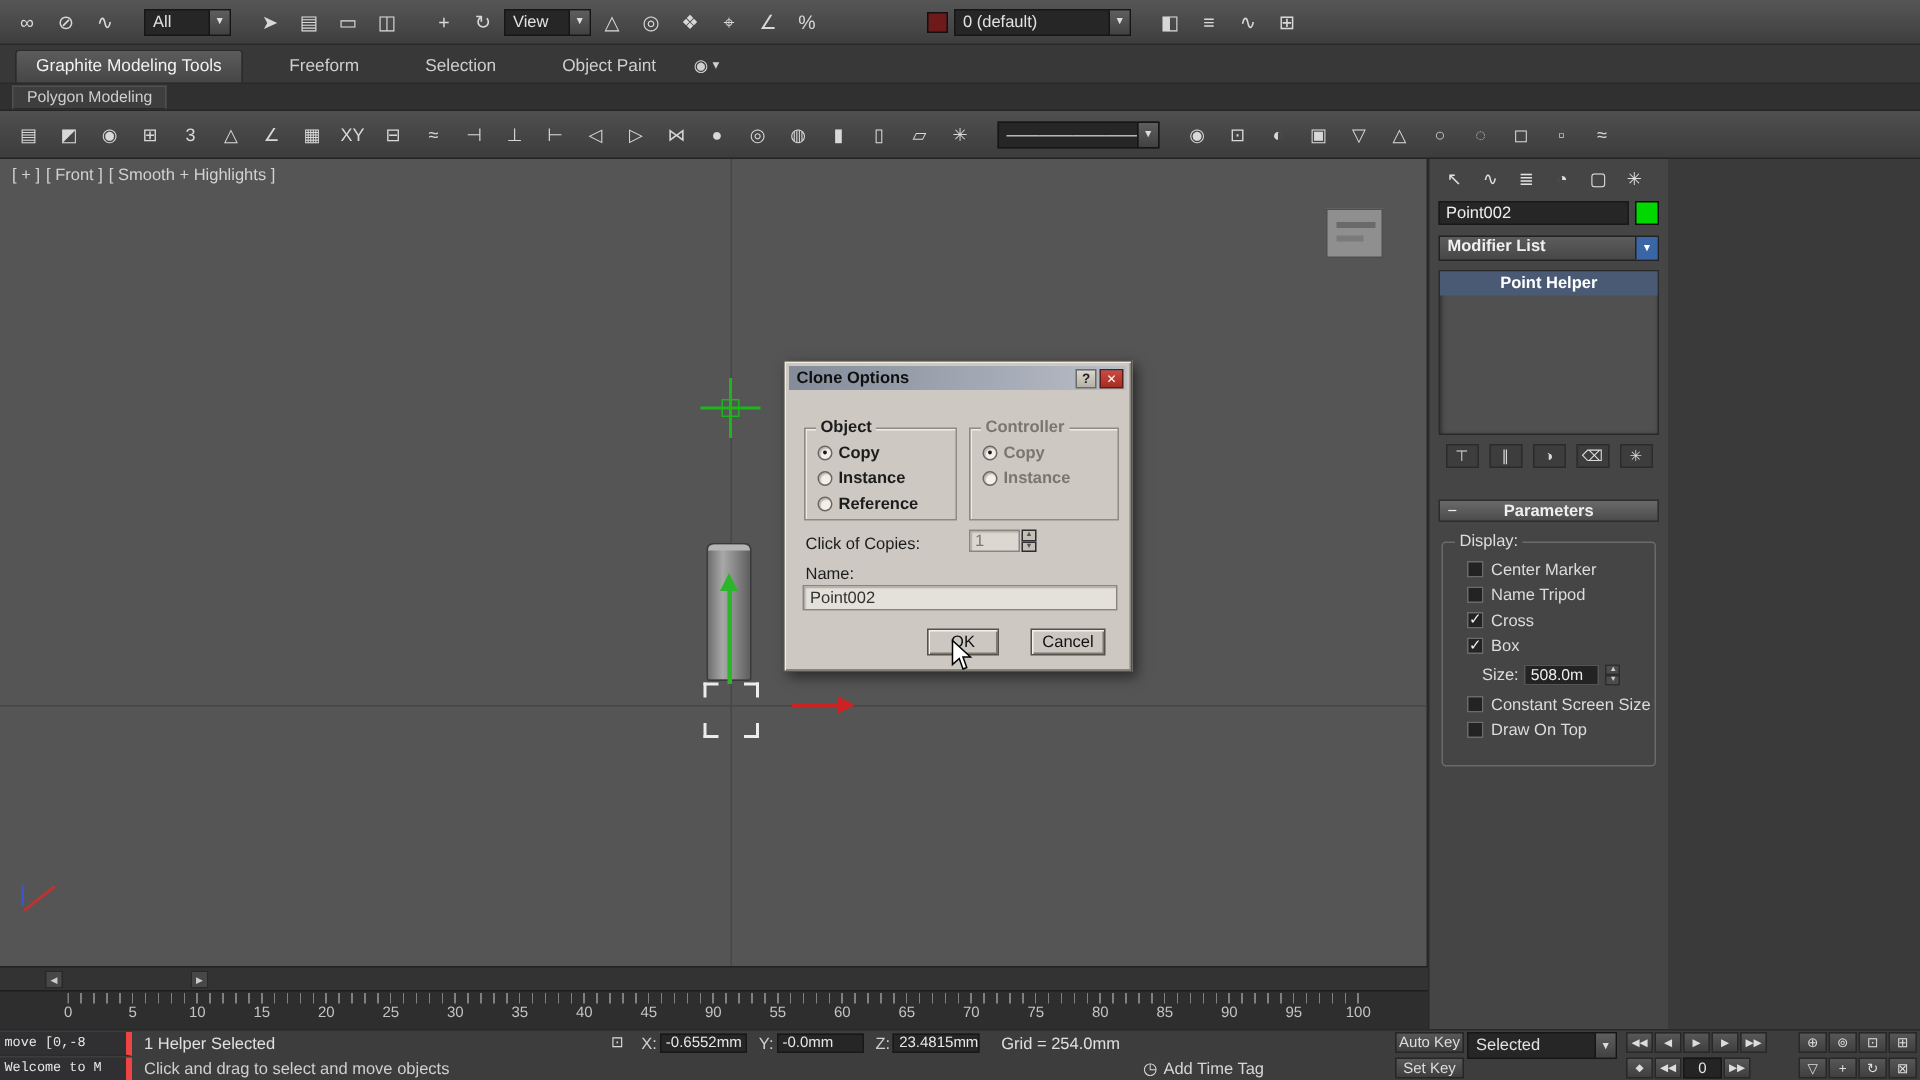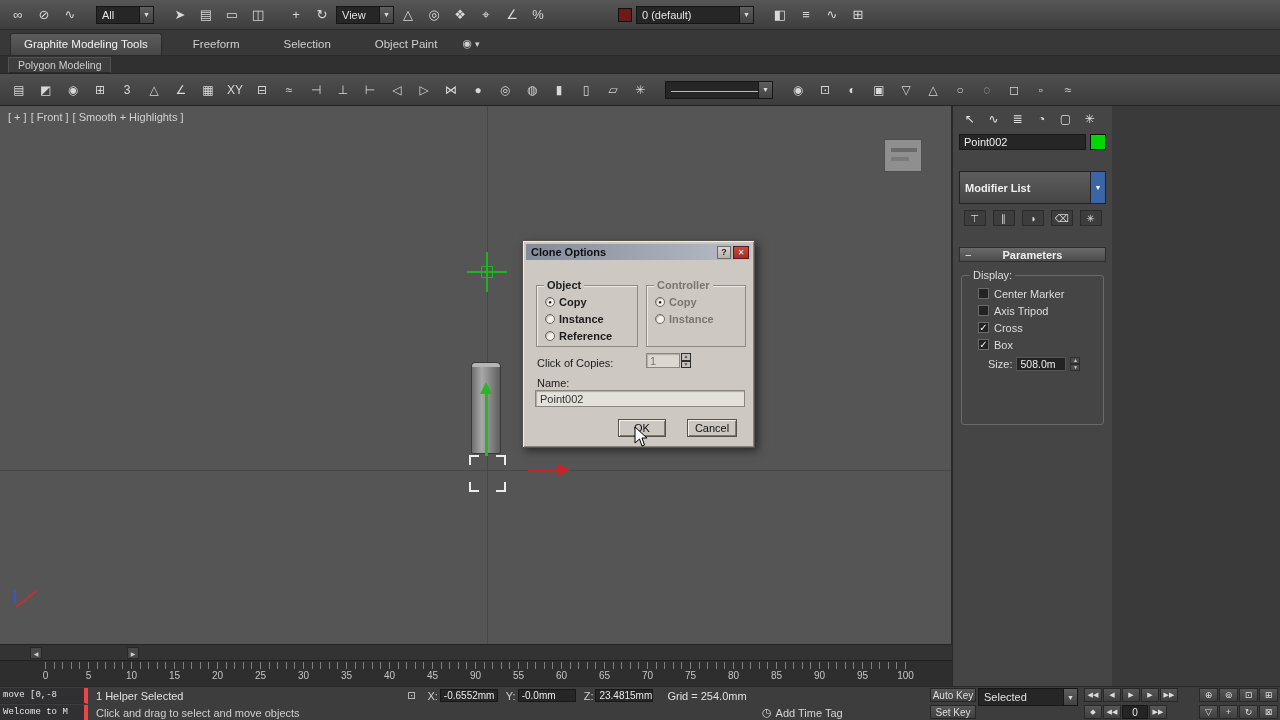--- a/index.html
+++ b/index.html
@@ -55,21 +55,21 @@
   #worldaxis .wx{position:absolute;left:6px;top:22px;width:26px;height:2px;background:#bb3333;transform:rotate(-38deg);transform-origin:left center;}
   #worldaxis .wy{position:absolute;left:4px;top:6px;width:2px;height:14px;background:#3a55cc;}
 
   
   #cmd{position:absolute;left:952px;top:106px;width:160px;height:580px;background:#454545;border-left:1px solid #2a2a2a;}
   #cmdtabs{display:flex;height:26px;align-items:center;padding:0 6px;gap:3px;}
   .cmdtab{width:21px;height:20px;display:flex;align-items:center;justify-content:center;color:#e0e0e0;font-size:12px;}
   #namerow{display:flex;align-items:center;gap:4px;padding:2px 6px 0;}
   #objname{flex:1;height:16px;background:#262626;border:1px solid #191919;color:#eee;padding:0 4px;display:flex;align-items:center;}
   #colorswatch{width:16px;height:16px;background:#00d800;border:1px solid #111;}
-  #modlist{margin:21px 6px 0;height:33px;background:linear-gradient(#5c5c5c,#474747);border:1px solid #222;display:flex;align-items:center;}
+  #modlist{margin:7px 6px 0;height:17px;background:linear-gradient(#5c5c5c,#474747);border:1px solid #222;display:flex;}
   #modlist .cval{flex:1;padding:0 5px;font-weight:bold;color:#f0f0f0;}
   #modlist .carr{width:15px;height:100%;background:#3b66a5;border-left:1px solid #222;display:flex;align-items:center;justify-content:center;font-size:7px;color:#fff;}
   #stack{margin:6px 6px 0;height:110px;background:#505050;border:1px solid #2a2a2a;box-shadow:inset 1px 1px 3px rgba(0,0,0,.45);}
   .srow{height:16px;display:flex;align-items:center;justify-content:center;color:#fff;font-weight:bold;font-size:11px;}
   .srow.sel{background:#4a5a74;}
   #stacktools{display:flex;align-items:center;gap:7px;padding:6px 0 5px;justify-content:center;}
   #stacktools .ticon{width:22px;height:16px;background:#3d3d3d;border:1px solid #2b2b2b;font-size:10px;}
   #paramhdr{margin:16px 6px 0;height:15px;background:linear-gradient(#6a6a6a,#4b4b4b);border:1px solid #2d2d2d;display:flex;align-items:center;justify-content:center;font-weight:bold;color:#eee;position:relative;font-size:11px;}
   #paramhdr .minus{position:absolute;left:5px;font-weight:normal;}
   #dispgrp{position:relative;margin:13px 8px 0;border:1px solid #6a6a6a;border-radius:3px;padding:9px 4px 6px;height:150px;}
@@ -298,59 +298,74 @@
         <span class="cmdtab">✳</span>
       </div>
     <div id="namerow">
       <span id="objname">Point002</span>
       <span id="colorswatch"></span>
     </div>
     <div id="modlist">
       <span class="cval">Modifier List</span>
       <span class="carr">▼</span>
     </div>
+    <div id="stack">
+        <div id="stackrows">
+          <div class="srow sel">Point Helper</div>
+        </div>
+      </div>
     <div id="stacktools">
         <span class="ticon">⊤</span>
         <span class="ticon">∥</span>
         <span class="ticon">◑</span>
         <span class="ticon">⌫</span>
         <span class="ticon">✳</span>
       </div>
     <div id="paramhdr">
       <span class="minus">−</span>
       <span>Parameters</span>
     </div>
     <div id="dispgrp">
       <span class="glabel">Display:</span>
       <div>
           <div class="chkrow">
             <span class="chk"></span>
             <span class="chklab">Center Marker</span>
           </div>
           <div class="chkrow">
             <span class="chk"></span>
-            <span class="chklab">Axis Tripod</span>
+            <span class="chklab">Name Tripod</span>
           </div>
           <div class="chkrow">
             <span class="chk">✓</span>
             <span class="chklab">Cross</span>
           </div>
           <div class="chkrow">
             <span class="chk">✓</span>
             <span class="chklab">Box</span>
           </div>
         </div>
       <div class="sizerow">
         <span class="chklab">Size:</span>
         <span id="sizefield">508.0m</span>
         <span class="spin">
             <span>▲</span>
             <span>▼</span>
           </span>
       </div>
+      <div>
+          <div class="chkrow">
+            <span class="chk"></span>
+            <span class="chklab">Constant Screen Size</span>
+          </div>
+          <div class="chkrow">
+            <span class="chk"></span>
+            <span class="chklab">Draw On Top</span>
+          </div>
+        </div>
     </div>
   </div>
   <div id="rvoid"></div>
 
   <div id="timeslider">
     <span class="tsarr" style="left:30px;">◀</span>
     <div id="tshandle">0 / 100</div>
     <span class="tsarr" style="left:127px;">▶</span>
   </div>
   <div id="ruler">

